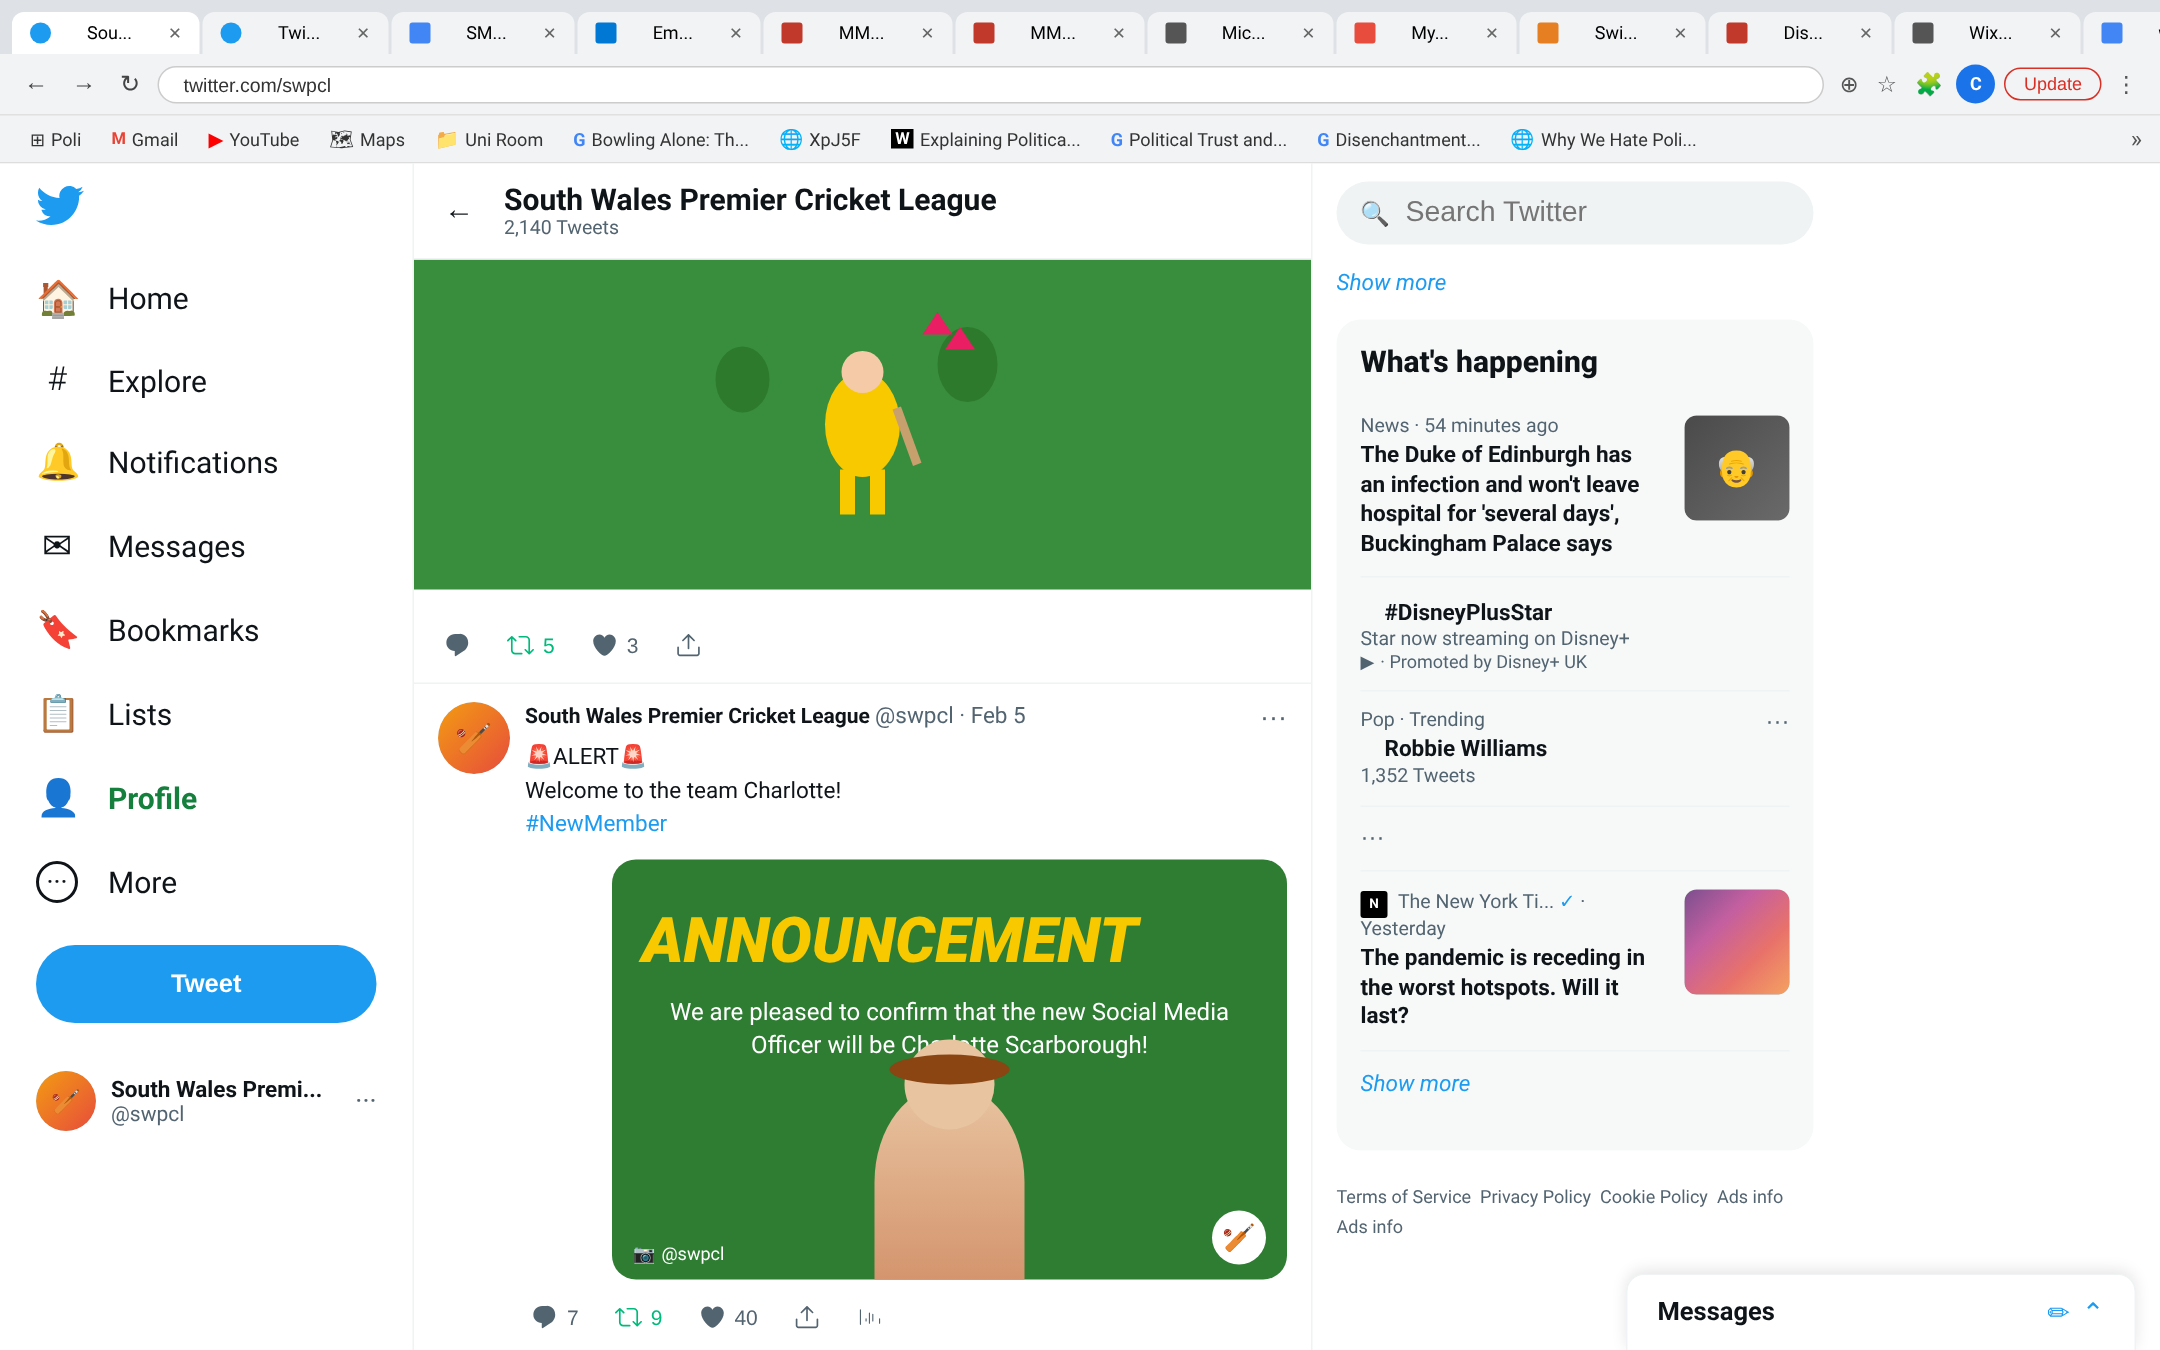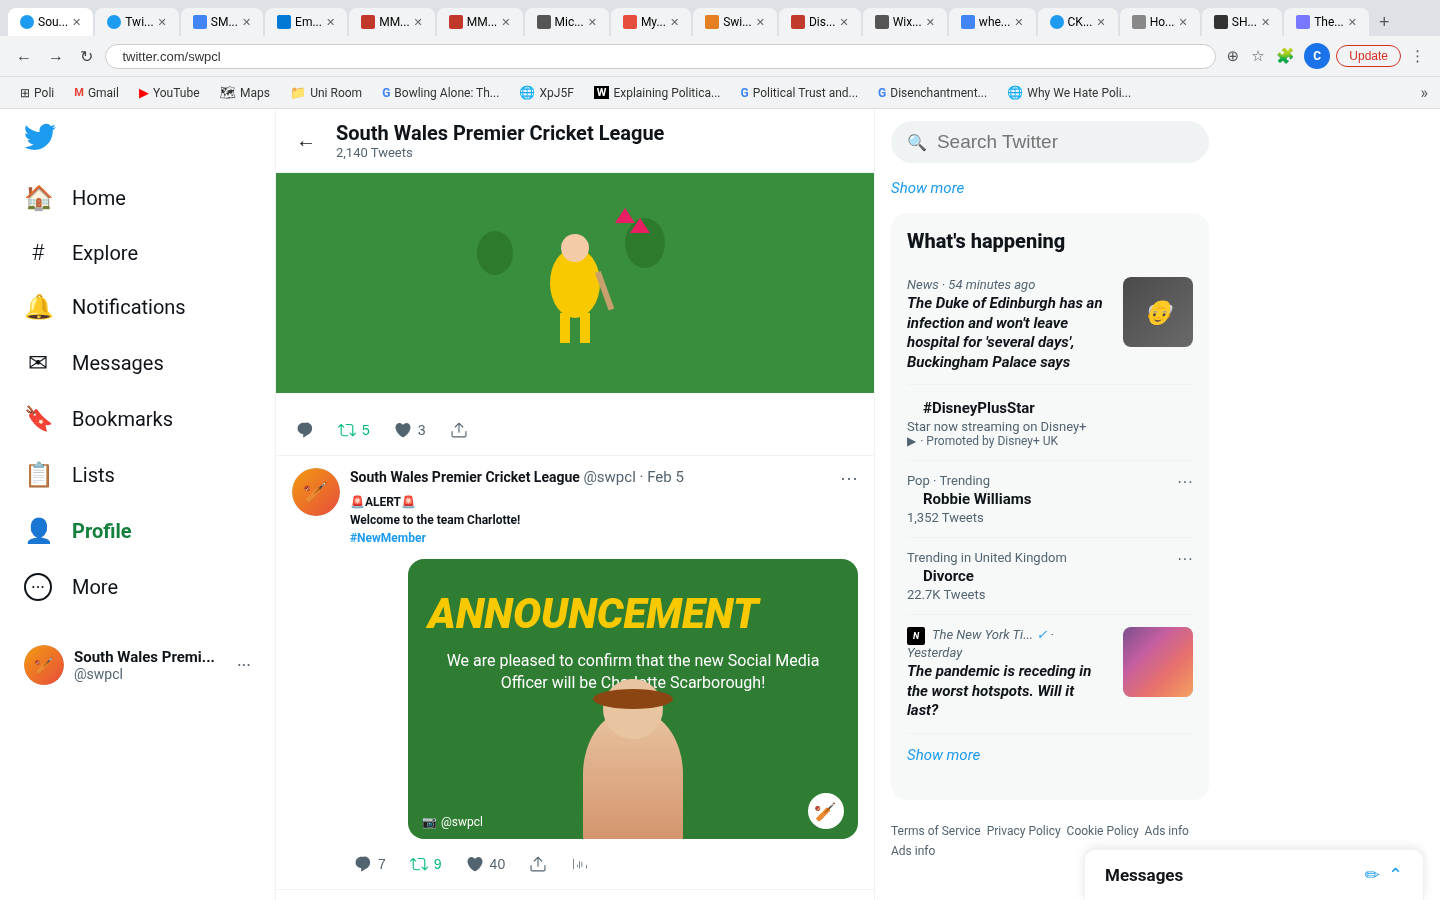--- a/index.html
+++ b/index.html
@@ -1,21 +1,21 @@
 <!DOCTYPE html>
 <html><head>
   <meta charset="utf-8">
   <style>
     * { box-sizing: border-box; margin: 0; padding: 0; }
     body { font-family: -apple-system, BlinkMacSystemFont, 'Segoe UI', Roboto, sans-serif; background: #fff; font-size: 14px; }
 
     
     .browser-chrome { background: #f1f3f4; border-bottom: 1px solid #ddd; }
     .tab-bar { display: flex; align-items: center; padding: 8px 8px 0; background: #dee1e6; gap: 2px; height: 36px; }
-    .tab { display: flex; align-items: center; background: #f1f3f4; border-radius: 8px 8px 0 0; padding: 0 12px; height: 28px; font-size: 12px; max-width: 160px; gap: 4px; cursor: pointer; }
+    .tab { display: flex; align-items: center; background: #f1f3f4; border-radius: 8px 8px 0 0; padding: 0 12px; height: 28px; font-size: 12px; max-width: 160px; gap: 24px; cursor: pointer; }
     .tab.active { background: #fff; }
     .tab-favicon { width: 14px; height: 14px; border-radius: 2px; flex-shrink: 0; }
     .tab-title { white-space: nowrap; overflow: hidden; text-overflow: ellipsis; flex: 1; }
     .tab-close { font-size: 11px; color: #666; cursor: pointer; flex-shrink: 0; }
     .tab-new { background: none; border: none; font-size: 18px; color: #555; cursor: pointer; padding: 0 8px; }
     .address-bar { display: flex; align-items: center; padding: 6px 12px; gap: 8px; background: #f1f3f4; height: 40px; }
     .nav-btn { background: none; border: none; font-size: 16px; color: #444; cursor: pointer; padding: 4px; border-radius: 50%; }
     .address-input { flex: 1; background: #fff; border: 1px solid #ccc; border-radius: 20px; padding: 4px 16px; font-size: 13px; color: #333; }
     .toolbar-icons { display: flex; align-items: center; gap: 6px; }
     .toolbar-icon-btn { background: none; border: none; font-size: 15px; color: #555; cursor: pointer; padding: 3px; border-radius: 50%; }
@@ -53,21 +53,21 @@
     .feed-header-info .profile-name { font-size: 20px; font-weight: 700; color: #0f1419; }
     .feed-header-info .tweet-count { font-size: 13px; color: #536471; }
 
     
     .tweet { padding: 12px 16px; border-bottom: 1px solid #eff3f4; }
     .tweet-header { display: flex; justify-content: space-between; align-items: flex-start; margin-bottom: 4px; }
     .tweet-avatar { width: 48px; height: 48px; border-radius: 50%; background: #ccc; overflow: hidden; flex-shrink: 0; }
     .tweet-display-name { font-weight: 700; color: #0f1419; }
     .tweet-handle-date { color: #536471; font-size: 15px; }
     .tweet-more { color: #536471; cursor: pointer; background: none; border: none; font-size: 18px; }
-    .tweet-body { font-size: 12px; color: #0f1419; line-height: 1.5; margin-left: 58px; font-weight: bold; }
+    .tweet-body { font-size: 15px; color: #0f1419; line-height: 1.5; margin-left: 58px; }
     .tweet-body .hashtag { color: #1d9bf0; cursor: pointer; }
     .announcement-card { background: #2e7d32; border-radius: 16px; margin-left: 58px; margin-top: 12px; padding: 30px 20px; text-align: center; position: relative; min-height: 280px; }
     .announcement-title { font-size: 42px; font-weight: 900; color: #f9c900; text-align: left; font-style: italic; }
     .announcement-text { color: #fff; font-size: 16px; margin-top: 12px; line-height: 1.4; }
     .announcement-handle { position: absolute; bottom: 10px; left: 14px; color: #fff; font-size: 12px; display: flex; align-items: center; gap: 4px; }
     .announcement-logo { position: absolute; bottom: 10px; right: 14px; width: 36px; height: 36px; border-radius: 50%; background: #fff; display: flex; align-items: center; justify-content: center; }
     .tweet-actions { display: flex; align-items: center; gap: 16px; margin-top: 12px; margin-left: 58px; }
     .tweet-action { display: flex; align-items: center; gap: 6px; color: #536471; cursor: pointer; background: none; border: none; font-size: 14px; padding: 4px; border-radius: 50%; }
     .tweet-action svg { width: 18px; height: 18px; fill: currentColor; }
     .tweet-full { display: flex; gap: 10px; }
@@ -86,21 +86,21 @@
     .whats-happening { background: #f7f9f9; border-radius: 16px; padding: 16px; margin-bottom: 16px; }
     .wh-title { font-size: 20px; font-weight: 800; color: #0f1419; margin-bottom: 12px; }
     .trend-item { padding: 12px 0; border-bottom: 1px solid #eff3f4; }
     .trend-item:last-child { border-bottom: none; }
     .trend-category { font-size: 13px; color: #536471; }
     .trend-name { font-size: 15px; font-weight: 700; color: #0f1419; margin: 2px 16px; }
     .trend-tweets { font-size: 13px; color: #536471; }
     .trend-header { display: flex; justify-content: space-between; align-items: flex-start; }
     .trend-more-btn { color: #536471; cursor: pointer; font-size: 16px; background: none; border: none; }
     .verified { color: #1d9bf0; font-size: 13px; }
-    .trend-news { display: flex; gap: 20px; padding: 12px 0; border-bottom: 1px solid #eff3f4; font-style: italic; }
+    .trend-news { display: flex; gap: 20px; padding: 12px 0; border-bottom: 1px solid #eff3f4; }
     .trend-news-info { flex: 1; }
     .trend-news-meta { font-size: 13px; color: #536471; margin-bottom: 2px; }
     .trend-news-title { font-size: 15px; font-weight: 700; color: #0f1419; line-height: 1.3; }
     .trend-news-image { width: 70px; height: 70px; border-radius: 8px; background: #aaa; flex-shrink: 0; overflow: hidden; }
     .sponsored-label { font-size: 12px; color: #536471; display: flex; align-items: center; gap: 4px; }
     .footer-links { display: flex; flex-wrap: wrap; gap: 6px; padding: 8px 0; }
     .footer-link { font-size: 12px; color: #536471; cursor: pointer; }
 
     
     .messages-bar { position: fixed; bottom: 0; right: 16px; background: #fff; border: 1px solid #eff3f4; border-bottom: none; border-radius: 12px 12px 0 0; padding: 14px 20px; display: flex; align-items: center; justify-content: space-between; width: 340px; box-shadow: 0 -2px 10px rgba(0,0,0,0.1); z-index: 100; }
@@ -302,20 +302,21 @@
       <div class="nav-item active">
         <span class="nav-icon">👤</span>
         <span class="nav-label">Profile</span>
       </div>
       <div class="nav-item">
         <span class="nav-icon" style="border:2px solid #0f1419;border-radius:50%;width:28px;height:28px;display:flex;align-items:center;justify-content:center;font-size:18px;">···</span>
         <span class="nav-label">More</span>
       </div>
     </nav>
 
+    <button class="tweet-btn">Tweet</button>
 
     <div class="sidebar-user" style="margin-top:20px;">
       <div class="sidebar-avatar">
         <div style="width:40px;height:40px;background:linear-gradient(135deg,#f39c12,#e74c3c);border-radius:50%;display:flex;align-items:center;justify-content:center;color:#fff;font-size:16px;">🏏</div>
       </div>
       <div class="sidebar-user-info">
         <div class="sidebar-display-name">South Wales Premi...</div>
         <div class="sidebar-handle">@swpcl</div>
       </div>
       <span class="sidebar-more">···</span>
@@ -498,25 +499,20 @@
             <div class="trend-category">Pop · Trending</div>
             <div class="trend-name">Robbie Williams</div>
             <div class="trend-tweets">1,352 Tweets</div>
           </div>
           <button class="trend-more-btn">···</button>
         </div>
       </div>
 
       <div class="trend-item">
         <div class="trend-header">
-          <div>
-            <div class="trend-category">Trending in United Kingdom</div>
-            <div class="trend-name">Divorce</div>
-            <div class="trend-tweets">22.7K Tweets</div>
-          </div>
           <button class="trend-more-btn">···</button>
         </div>
       </div>
 
       <div class="trend-news">
         <div class="trend-news-info">
           <div class="trend-news-meta">
             <span style="display:inline-flex;align-items:center;justify-content:center;width:18px;height:18px;background:#000;color:#fff;font-size:9px;font-weight:bold;border-radius:2px;margin-right:4px;">N</span>
             <span>The New York Ti...</span>
             <span class="color-blue verified"> ✓</span>

